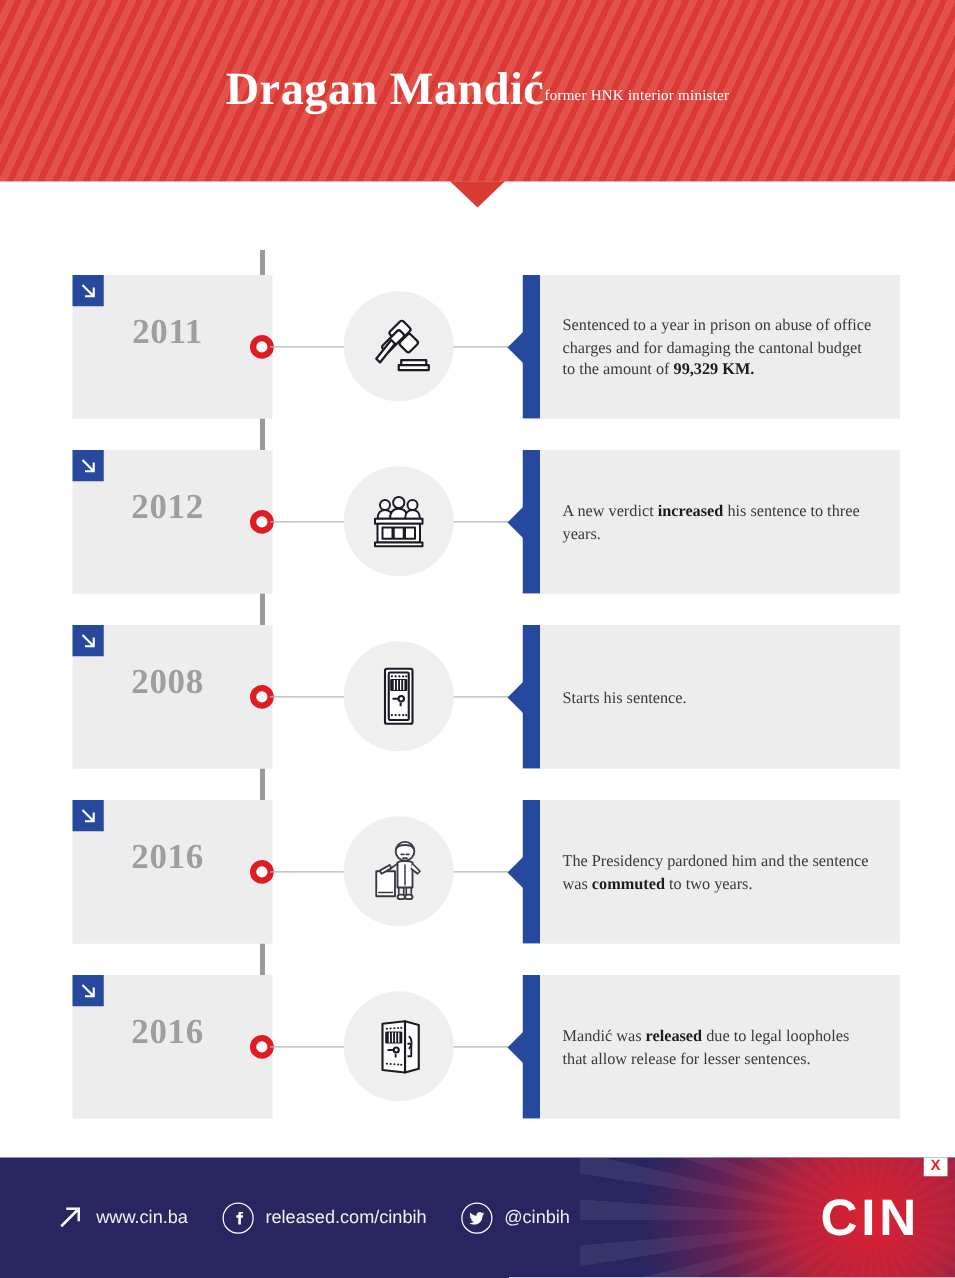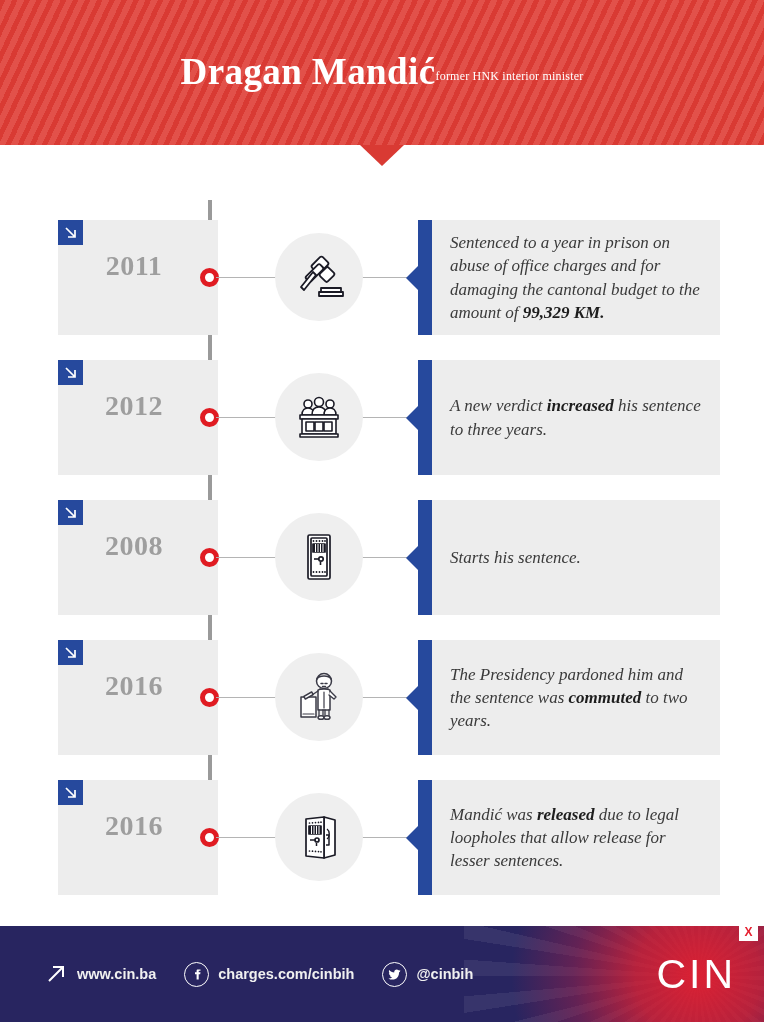--- a/index.html
+++ b/index.html
@@ -198,24 +198,23 @@
     left: 432px;
     top: 0;
     width: 288px;
     height: 115px;
     background: #ededed;
     display: flex;
     align-items: center;
     padding: 0 18px 0 18px;
   }
   .text-panel p {
-    font-size: 17px;
+    font-size: 13px;
     line-height: 1.36;
     color: #3a3a3a;
-    font-style: italic;
   }
   .text-panel b { font-weight: bold; color: #1d1d1d; }
 
   
   .footer {
     position: absolute;
     left: 0;
     bottom: 0;
     width: 764px;
     height: 96px;
@@ -243,21 +242,20 @@
     align-items: center;
     gap: 28px;
   }
   .flink {
     display: flex;
     align-items: center;
     gap: 9px;
     color: #f0f0f0;
     font-size: 14.5px;
     font-family: "Liberation Sans", sans-serif;
-    font-weight: bold;
   }
   .flink svg { display: block; }
   .circ-icon {
     width: 25px; height: 25px;
     border: 1.6px solid #ffffff;
     border-radius: 50%;
     display: flex; align-items: center; justify-content: center;
     color: #ffffff;
   }
   .logo {
@@ -265,21 +263,21 @@
     right: 28px;
     top: 0;
     height: 96px;
     display: flex;
     align-items: center;
   }
   .logo-text {
     color: #ffffff;
     font-family: "Liberation Sans", sans-serif;
     font-size: 41px;
-    font-weight: normal;
+    font-weight: bold;
     letter-spacing: 3px;
     position: relative;
   }
   .logo-badge {
     position: absolute;
     right: -22px;
     top: -4px;
     width: 19px;
     height: 19px;
     background: #ffffff;
@@ -512,21 +510,21 @@
       </span>
       <span>www.cin.ba</span>
     </div>
 
     <div class="flink">
       <span class="circ-icon">
         <svg width="18" height="18" viewBox="0 0 18 18">
           <path d="M11 4.5 L9.9 4.5 C9 4.5 8.6 5 8.6 5.9 L8.6 7.2 L7 7.2 L7 9.2 L8.6 9.2 L8.6 14.5 L10.7 14.5 L10.7 9.2 L12.2 9.2 L12.5 7.2 L10.7 7.2 L10.7 6.3 C10.7 5.9 10.8 5.8 11.2 5.8 L12.5 5.8 L12.5 4.5 Z" fill="#ffffff"></path>
         </svg>
       </span>
-      <span>charges.com/cinbih</span>
+      <span>released.com/cinbih</span>
     </div>
 
     <div class="flink">
       <span class="circ-icon">
         <svg width="18" height="18" viewBox="0 0 18 18">
           <path d="M14.5 5.6 C14 5.9 13.5 6 13 6.1 C13.5 5.8 13.9 5.3 14.1 4.7 C13.6 5 13 5.2 12.5 5.3 C12 4.8 11.4 4.5 10.7 4.5 C9.3 4.5 8.2 5.6 8.2 7 C8.2 7.2 8.2 7.4 8.3 7.6 C6.2 7.5 4.4 6.5 3.2 5 C3 5.4 2.9 5.8 2.9 6.3 C2.9 7.1 3.3 7.9 4 8.3 C3.6 8.3 3.2 8.2 2.9 8 C2.9 9.3 3.8 10.3 5 10.5 C4.8 10.6 4.5 10.6 4.3 10.6 C4.1 10.6 4 10.6 3.8 10.6 C4.1 11.6 5.1 12.4 6.2 12.4 C5.3 13.1 4.2 13.5 3 13.5 C2.8 13.5 2.6 13.5 2.4 13.4 C3.6 14.2 4.9 14.6 6.4 14.6 C10.7 14.6 13 11 13 7.9 C13 7.8 13 7.7 13 7.6 C13.6 7.2 14.1 6.5 14.5 5.6 Z" fill="#ffffff"></path>
         </svg>
       </span>
       <span>@cinbih</span>
     </div>

